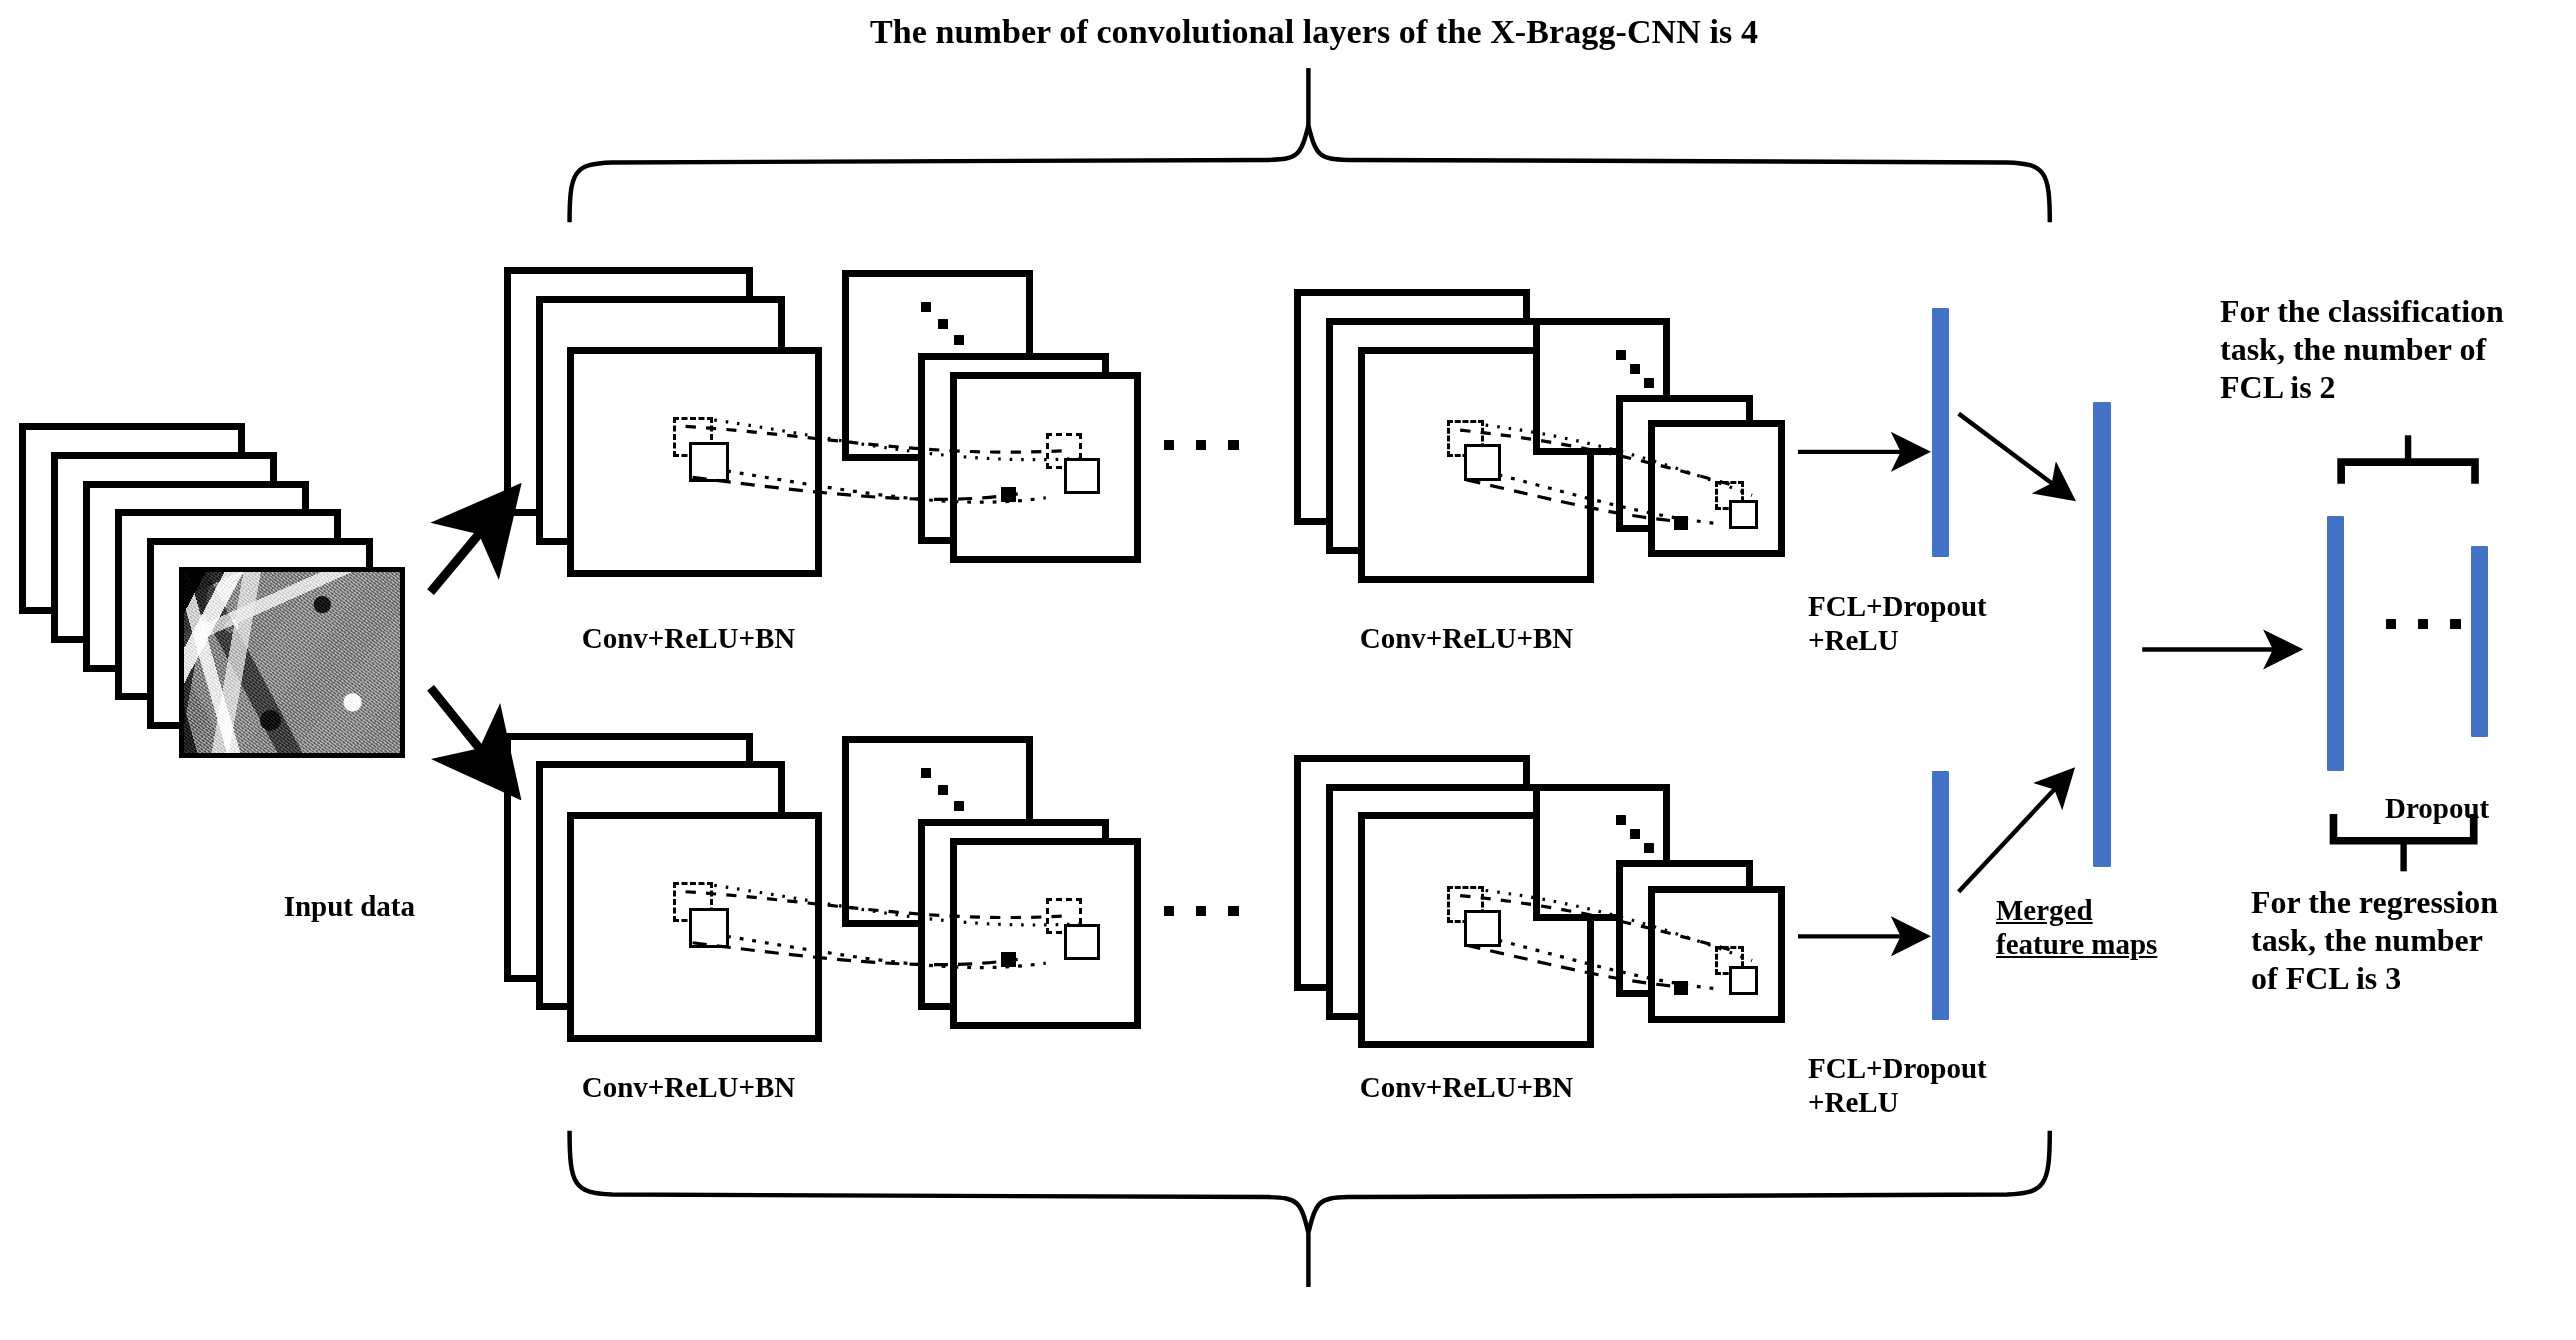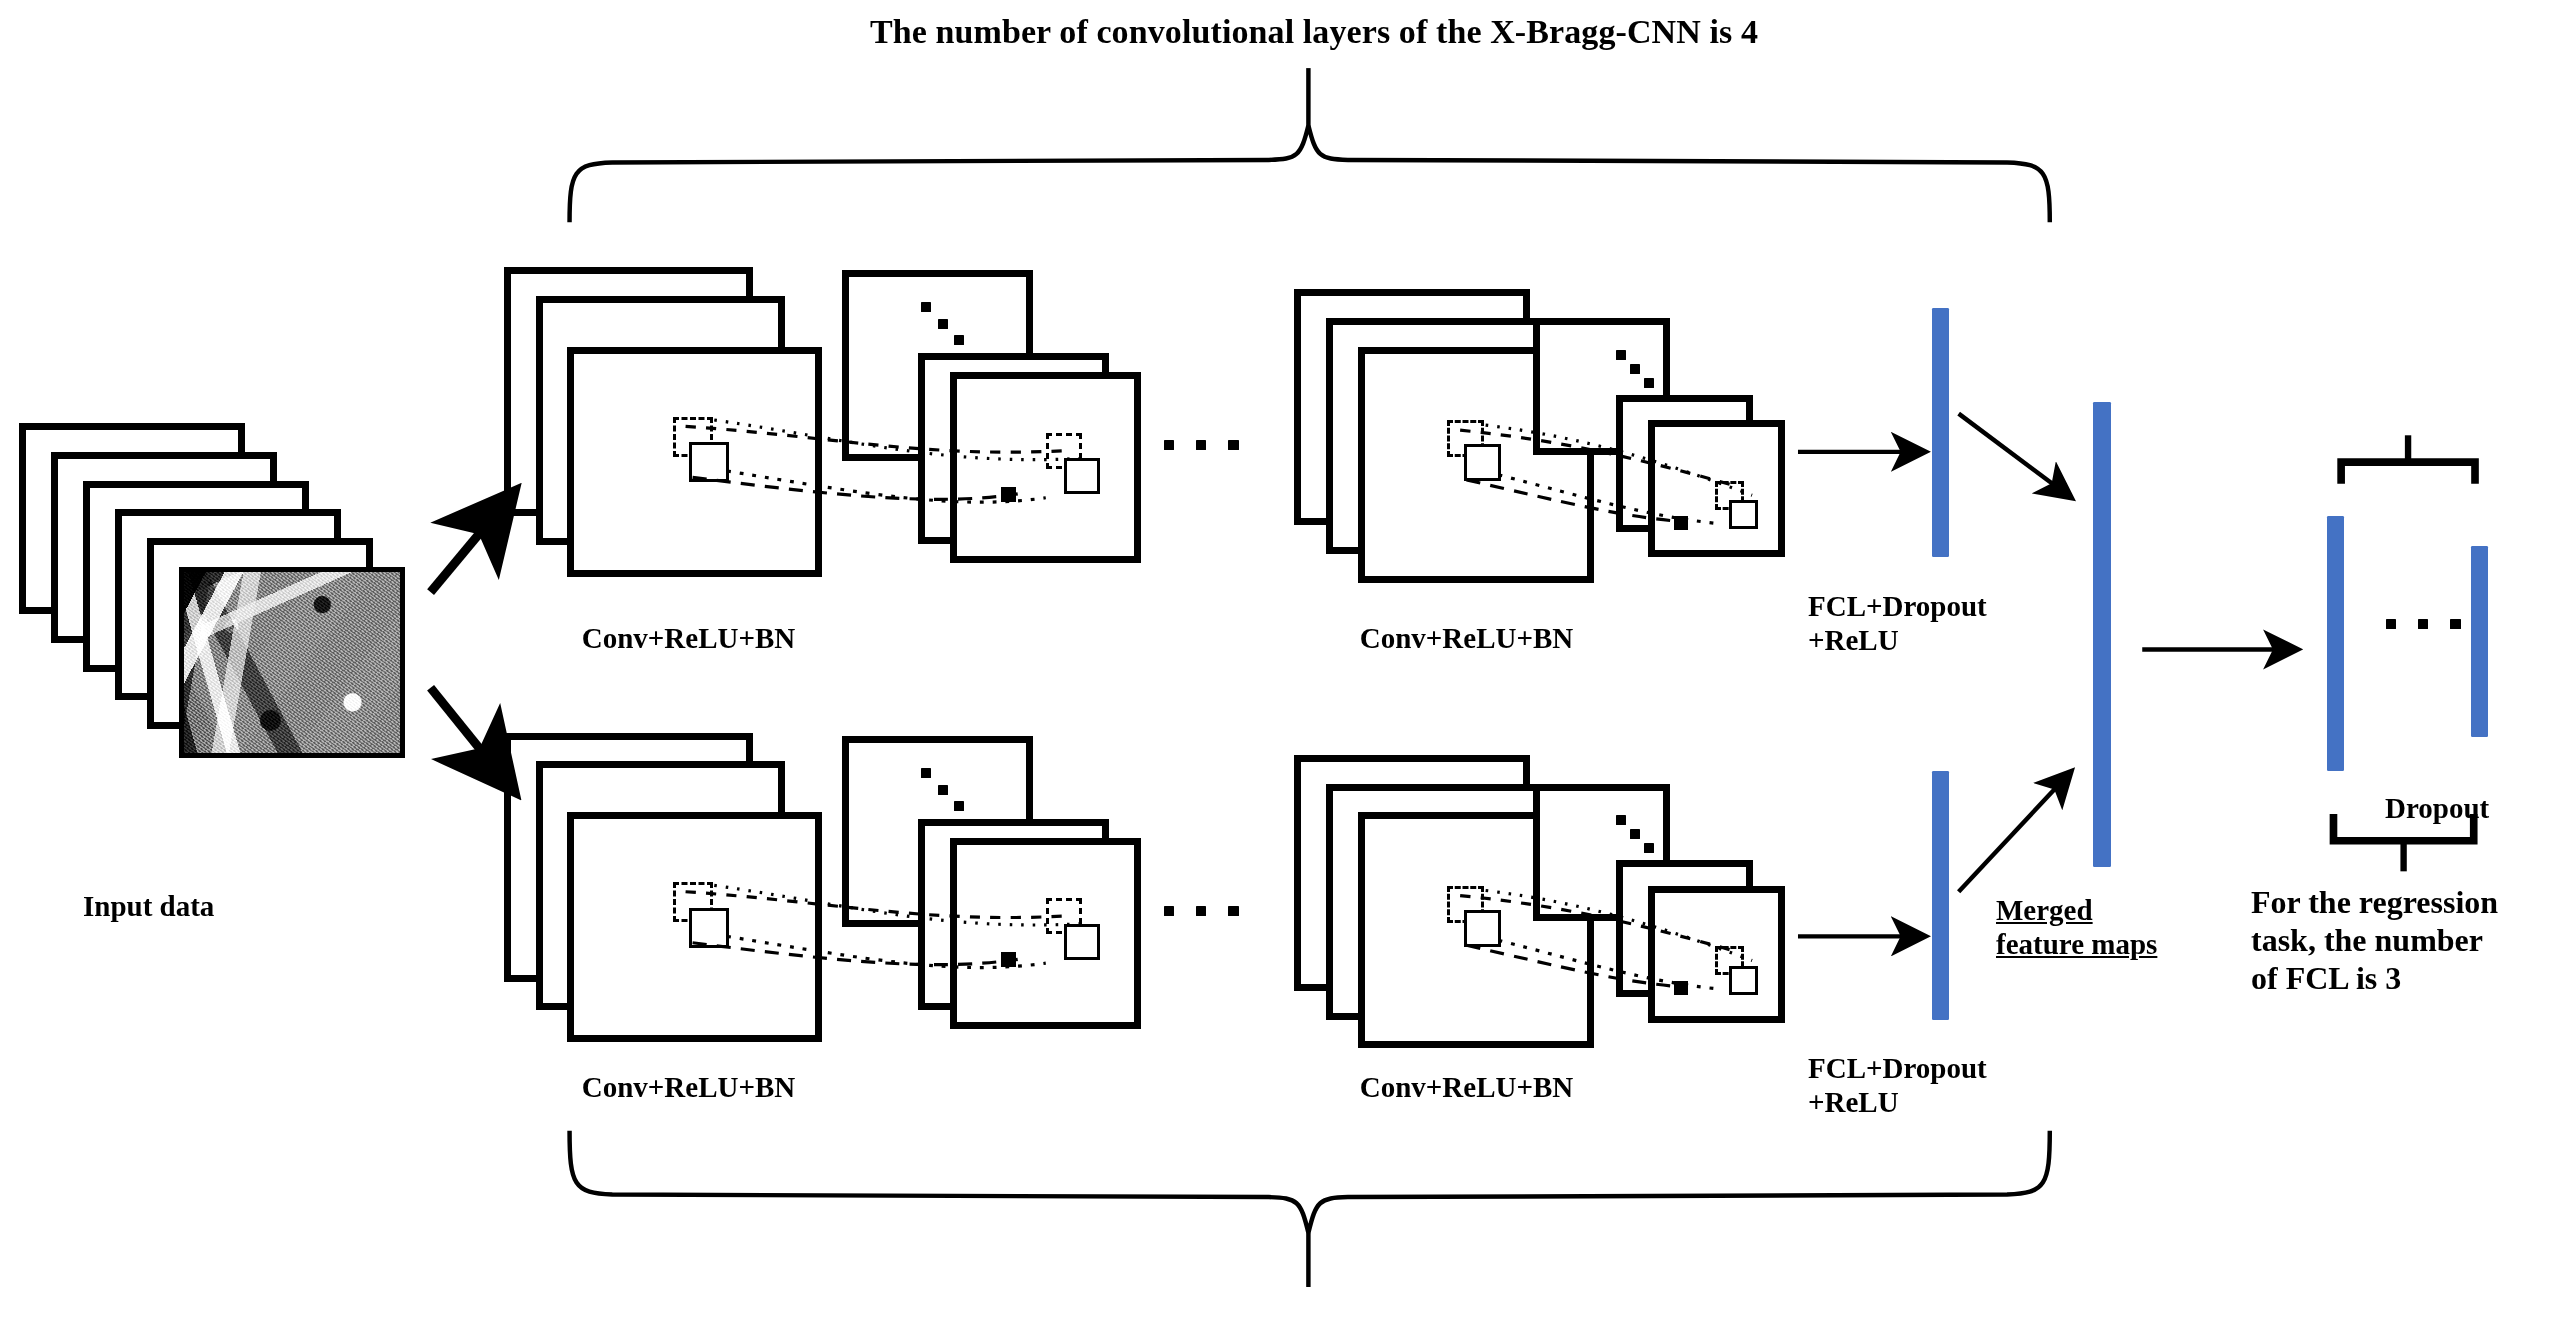--- a/index.html
+++ b/index.html
@@ -98,21 +98,21 @@
   <div>
     <div class="card" style="left:19px;top:411px;width:226px;height:191px;"></div>
     <div class="card" style="left:51px;top:440px;width:226px;height:191px;"></div>
     <div class="card" style="left:83px;top:469px;width:226px;height:191px;"></div>
     <div class="card" style="left:115px;top:497px;width:226px;height:191px;"></div>
     <div class="card" style="left:147px;top:526px;width:226px;height:191px;"></div>
     <div class="imgcard" style="left:179px;top:555px;width:226px;height:191px;">
       <div class="sar"></div>
     </div>
   </div>
-  <div class="lbl small" style="left:83px;top:877px;width:332px;text-align:left;">Input data</div>
+  <div class="lbl small" style="left:83px;top:877px;width:332px;text-align:right;">Input data</div>
 
   <div>
     <div class="card" style="left:504px;top:255px;width:249px;height:249px;"></div>
     <div class="card" style="left:536px;top:284px;width:249px;height:249px;"></div>
     <div class="card" style="left:567px;top:335px;width:255px;height:230px;"></div>
     <div class="rf-dash" style="left:673px;top:405px;width:40px;height:40px;"></div>
     <div class="rf" style="left:689px;top:430px;width:40px;height:40px;"></div>
   </div>
 
   <div>
@@ -227,20 +227,23 @@
 
   <div class="fcbar" style="left:2327px;top:504px;width:16.6px;height:255px;"></div>
   <div class="fcbar" style="left:2471px;top:534px;width:16.6px;height:191px;"></div>
   <div class="ellip h" style="left:2386px;top:607px;">
     <i></i>
       <i></i>
       <i></i>
   </div>
   <div class="lbl small" style="left:2385px;top:779px;width:191px;text-align:left;">Dropout</div>
 
+  <div class="lbl side" style="left:2220px;top:281px;width:357px;text-align:left;">For the classification
+task, the number of
+FCL  is 2</div>
   <div class="lbl side" style="left:2251px;top:872px;width:332px;text-align:left;">For the regression
 task, the number
 of FCL is 3</div>
 
   <svg class="ov" viewBox="0 0 4040 2102">
     <defs>
       <marker id="ah" markerWidth="9" markerHeight="9" refX="7.2" refY="4.5" orient="auto">
         <path d="M0,0 L9,4.5 L0,9 L2.2,4.5 Z" fill="#000"></path>
       </marker>
       <marker id="ahs" markerWidth="10" markerHeight="10" refX="8" refY="5" orient="auto">

